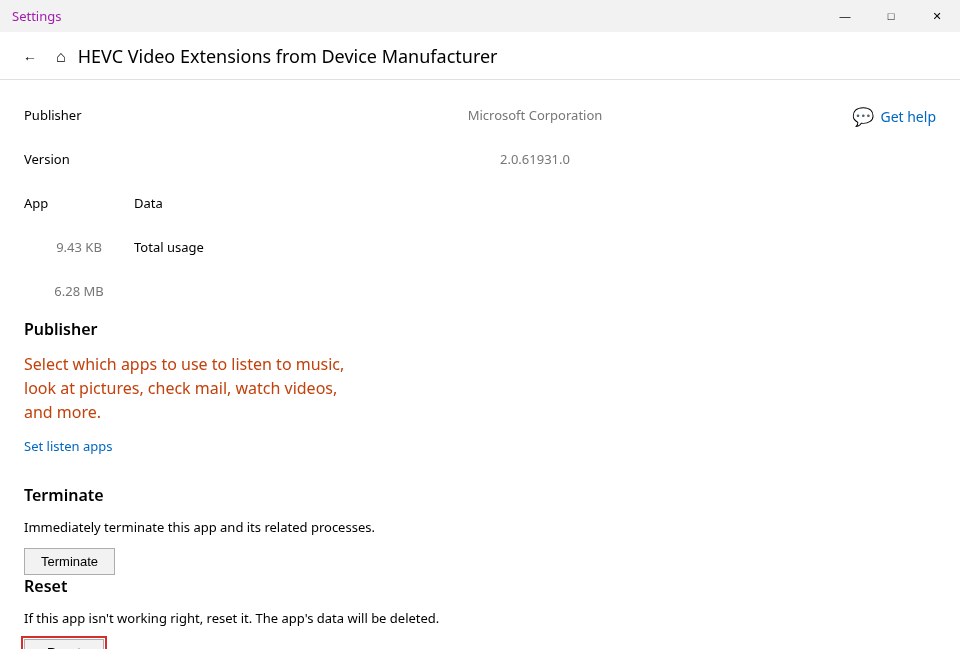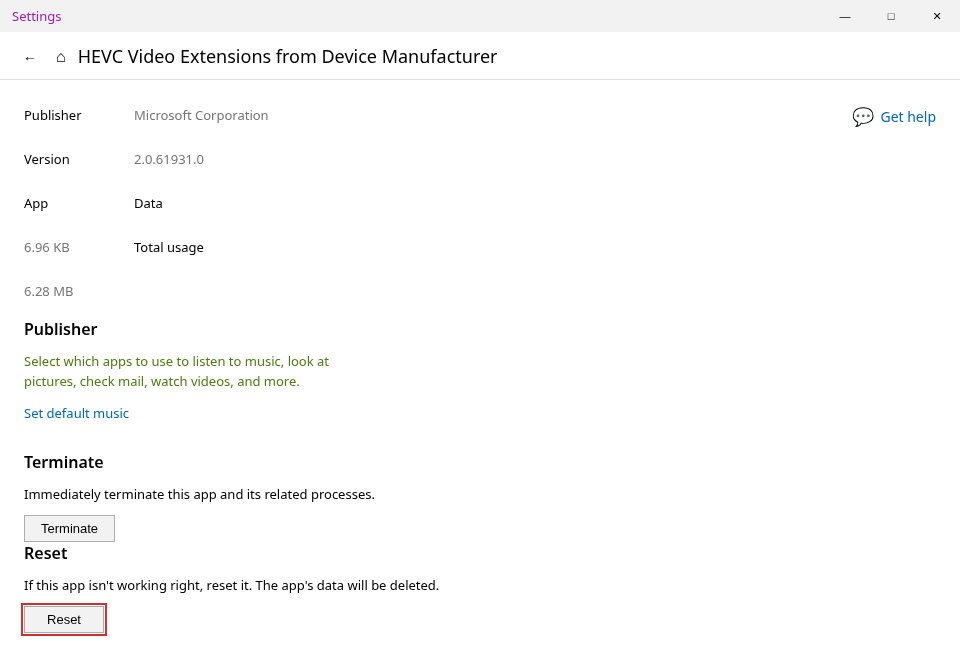--- a/index.html
+++ b/index.html
@@ -153,30 +153,31 @@
     .spec-label {
       font-size: 13px;
       color: #000000;
       padding: 2px 0;
     }
 
     .spec-value {
       font-size: 13px;
       color: #767676;
       padding: 2px 0;
+      text-align: center;
     }
 
     
     .defaults-section {
       margin-bottom: 28px;
     }
 
     .defaults-desc {
-      font-size: 13px;
-      color: #4d7c0f;
+      font-size: 16px;
+      color: #c2410c;
       margin-bottom: 10px;
       line-height: 1.5;
       max-width: 340px;
     }
 
     .link-blue {
       color: #0067c0;
       font-size: 13px;
       cursor: pointer;
       text-decoration: none;
@@ -242,30 +243,30 @@
     </div>
 
     <div>
       <div class="spec-table">
         <span class="spec-label">Publisher</span>
         <span class="spec-value">Microsoft Corporation</span>
         <span class="spec-label">Version</span>
         <span class="spec-value">2.0.61931.0</span>
         <span class="spec-label">App</span>
         <span class="spec-label">Data</span>
-        <span class="spec-value">6.96 KB</span>
+        <span class="spec-value">9.43 KB</span>
         <span class="spec-label">Total usage</span>
         <span class="spec-value">6.28 MB</span>
       </div>
     </div>
 
     <div class="defaults-section">
       <div class="section-title">Publisher</div>
       <p class="defaults-desc">Select which apps to use to listen to music, look at pictures, check mail, watch videos, and more.</p>
-      <a class="link-blue">Set default music</a>
+      <a class="link-blue">Set listen apps</a>
     </div>
 
     <div class="terminate-section">
       <div class="section-title">Terminate</div>
       <p class="section-desc">Immediately terminate this app and its related processes.</p>
       <button class="action-btn">Terminate</button>
     </div>
 
     <div class="reset-section">
       <div class="section-title">Reset</div>

